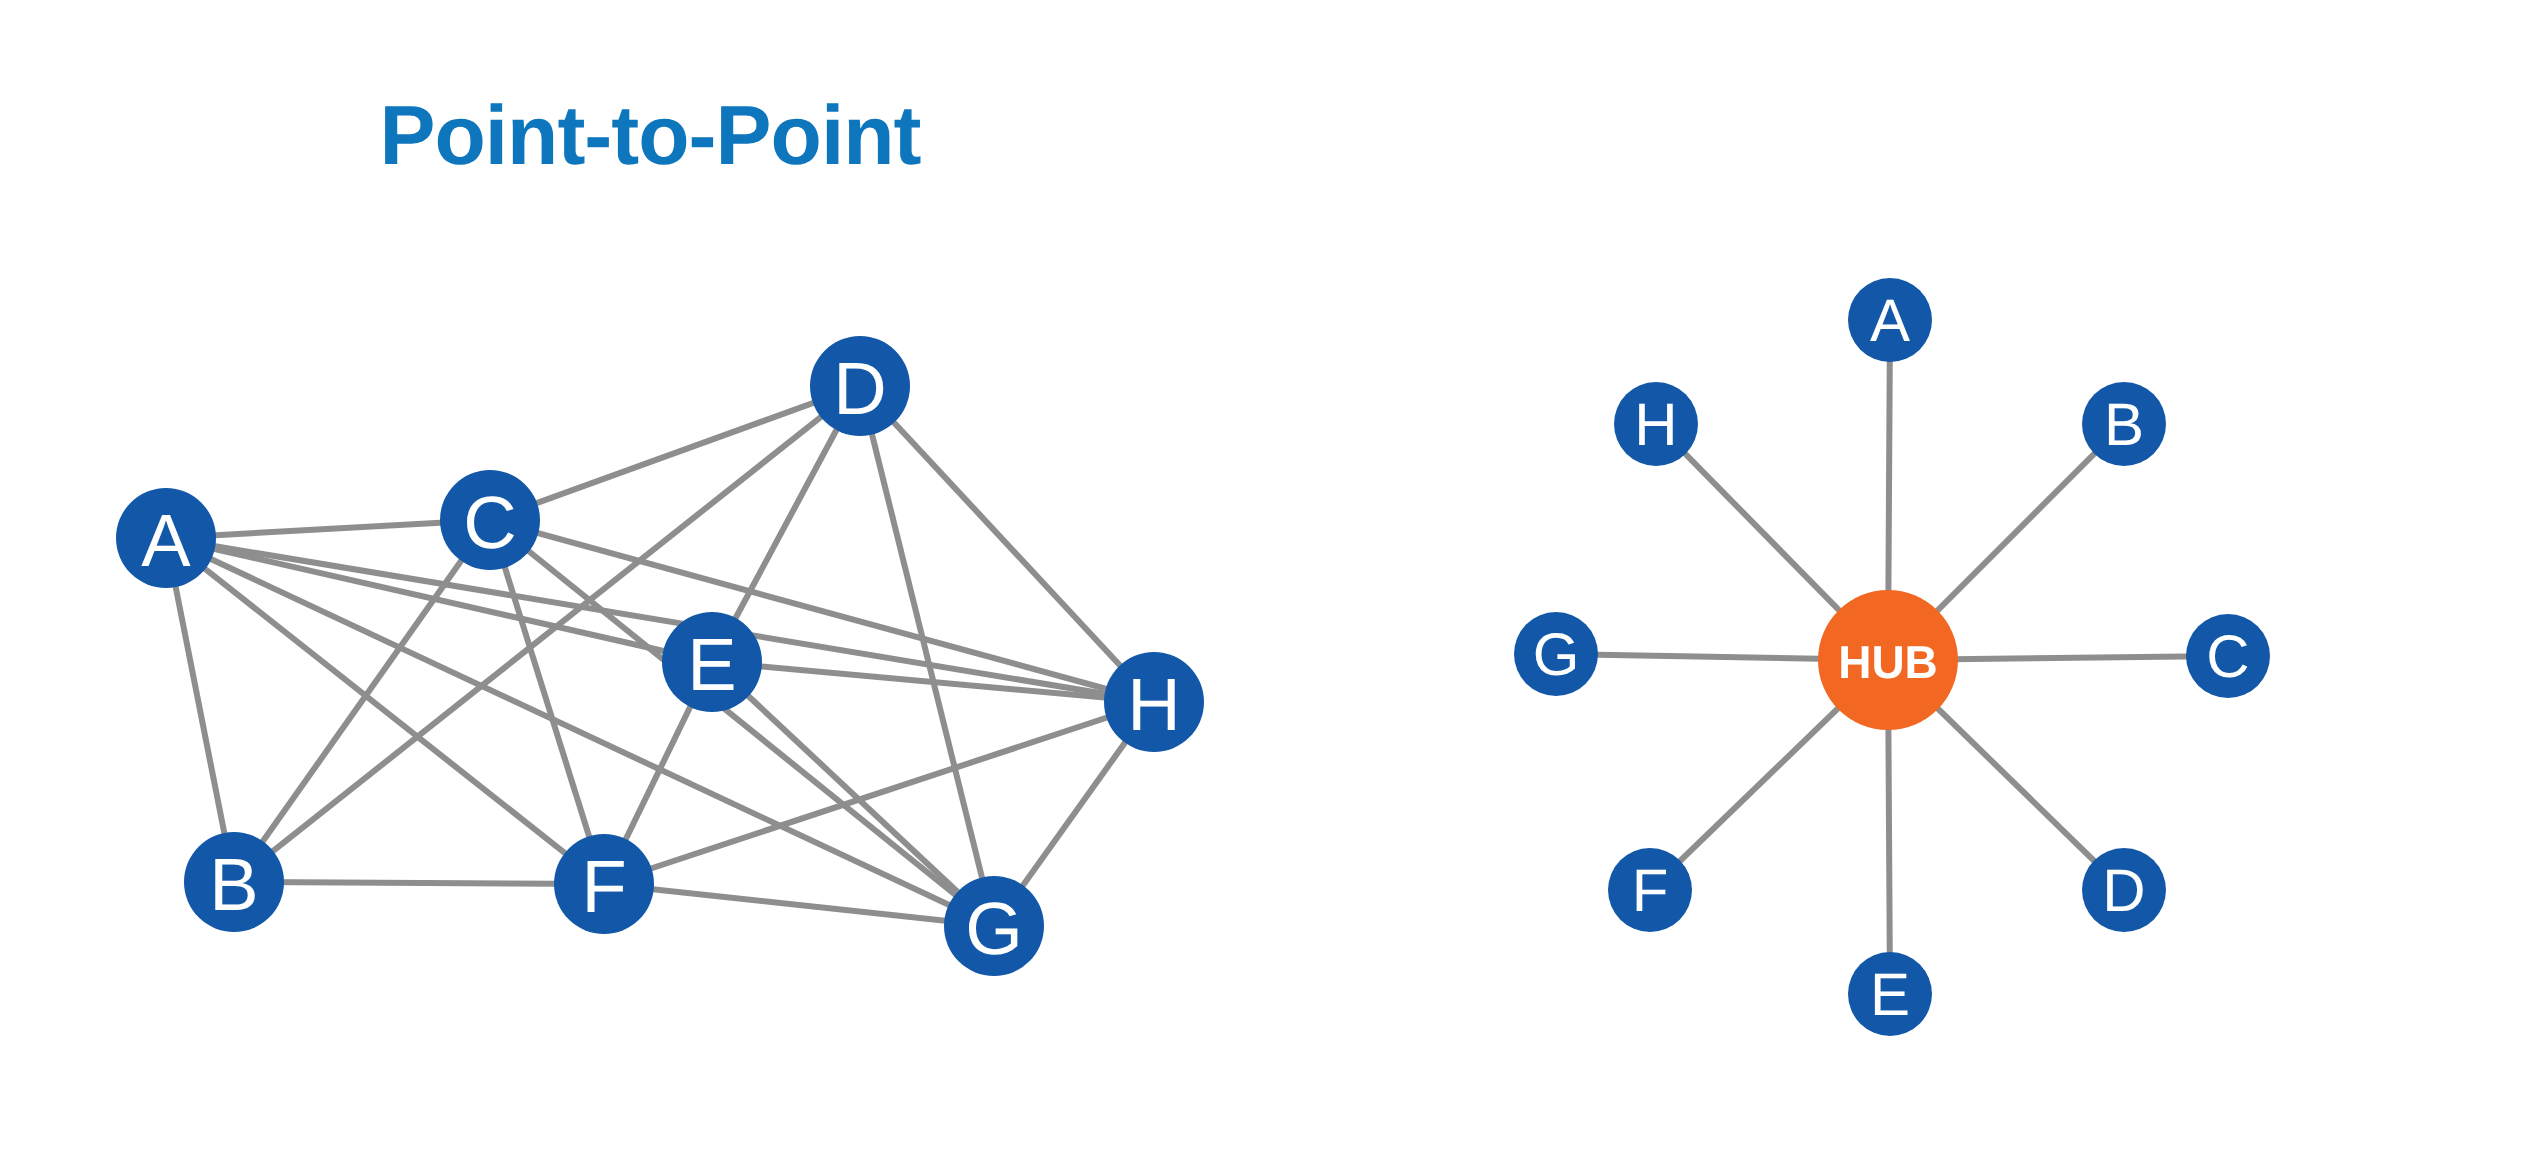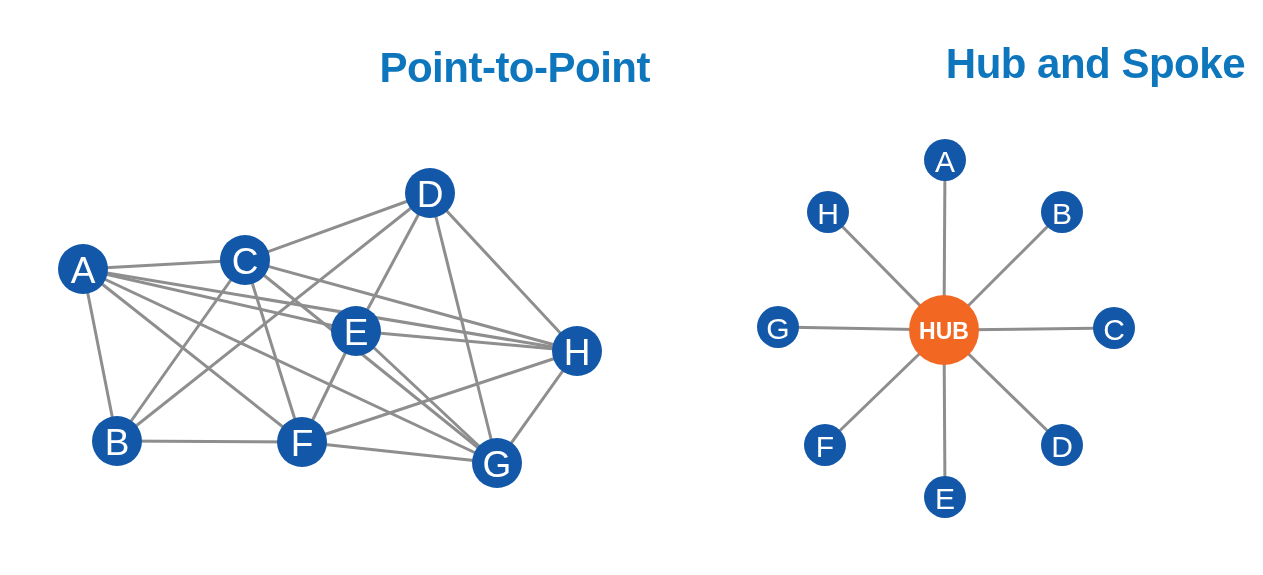--- a/index.html
+++ b/index.html
@@ -14,21 +14,21 @@
     height: 575px;
     background: #ffffff;
     overflow: hidden;
   }
   .diagram-title {
     position: absolute;
     top: 44px;
     font-size: 42px;
     font-weight: 700;
     letter-spacing: -0.5px;
-    text-align: right;
+    text-align: center;
     line-height: 1.15;
     user-select: none;
   }
   #title-left  { left: 0px;   width: 650px; }
   #title-right { left: 645px; width: 600px; top: 40px; }
   svg.net {
     position: absolute;
     left: 0;
     top: 0;
   }
@@ -105,15 +105,14 @@
         <text x="825" y="445" text-anchor="middle" dominant-baseline="central" dy="0.04em" fill="#ffffff" font-size="30" font-weight="400">F</text>
         <circle cx="778" cy="327" r="21" fill="#1257a8"></circle>
         <text x="778" y="327" text-anchor="middle" dominant-baseline="central" dy="0.04em" fill="#ffffff" font-size="30" font-weight="400">G</text>
         <circle cx="828" cy="212" r="21" fill="#1257a8"></circle>
         <text x="828" y="212" text-anchor="middle" dominant-baseline="central" dy="0.04em" fill="#ffffff" font-size="30" font-weight="400">H</text>
       </g>
     </svg>
 
   <div class="diagram-title" id="title-left" style="color: rgb(14, 118, 188);">Point-to-Point</div>
 
-  <div class="diagram-title" id="title-right" style="color: rgb(14, 118, 188);">Hub and Spoke</div>
 
 </div>
 
 </body></html>

